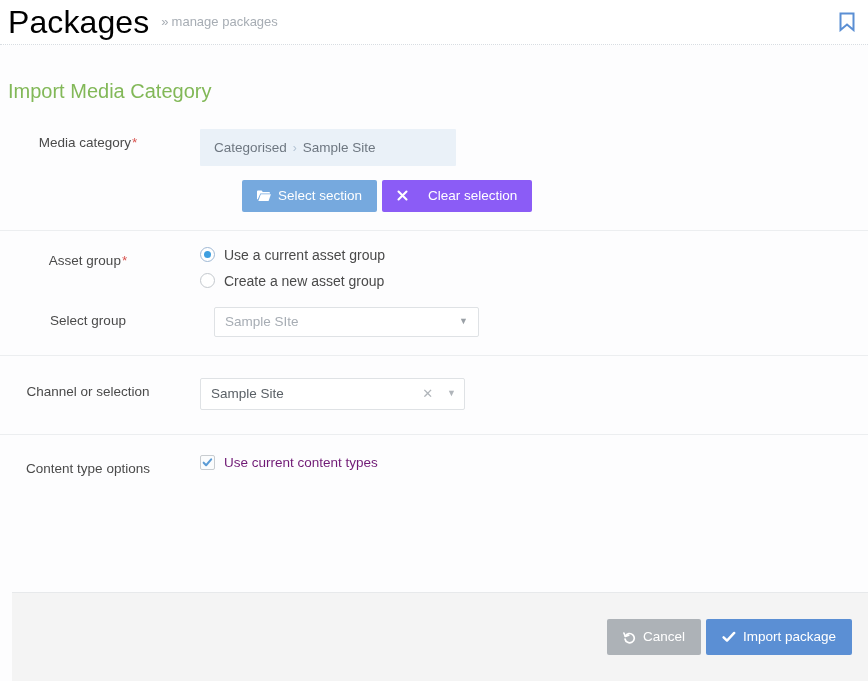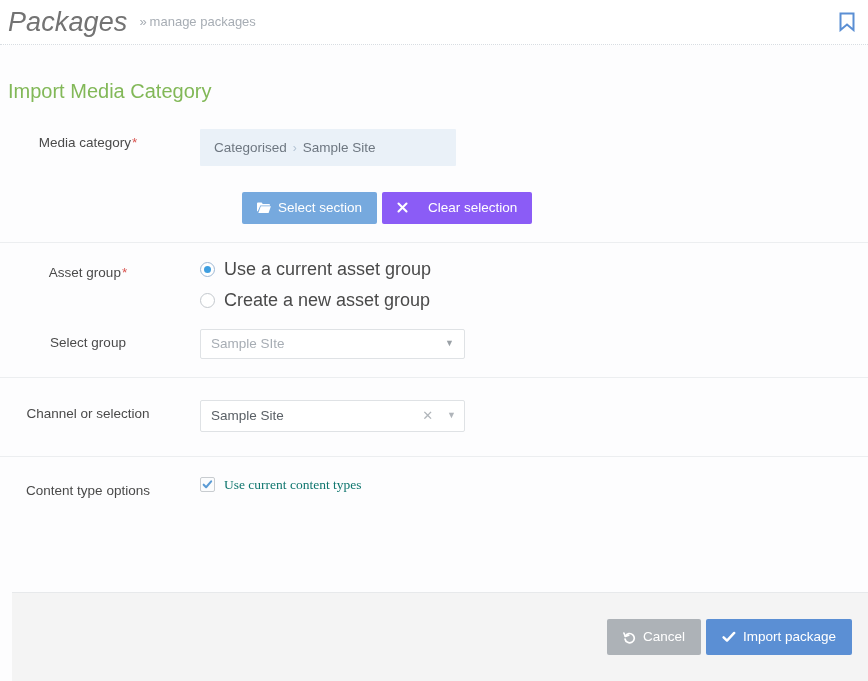--- a/index.html
+++ b/index.html
@@ -21,26 +21,25 @@
   .topbar {
     position: relative;
     height: 45px;
     background: #ffffff;
     border-bottom: 1px dotted #d8dde2;
     display: flex;
     align-items: center;
     padding: 0 12px 0 8px;
   }
   .topbar-title {
-    font-size: 27px;
-    color: #737373;
+    font-size: 32px;
+    color: #000000;
     font-weight: normal;
     line-height: 1;
     letter-spacing: .1px;
-    font-style: italic;
   }
   .topbar-crumb {
     margin-left: 12px;
     font-size: 13px;
     color: #a7adb4;
     line-height: 1;
     padding-bottom: 2px;
   }
   .topbar-crumb .chev { margin-right: 3px; }
   .topbar-right {
@@ -109,21 +108,21 @@
     color: #6e7781;
     border-radius: 1px;
   }
   .crumb-box .sep {
     color: #b4c4d4;
     margin: 0 6px;
     font-size: 12px;
   }
 
   
-  .btn-row { margin-top: 26px; display: flex; padding-left: 42px; }
+  .btn-row { margin-top: 14px; display: flex; padding-left: 42px; }
   .btn {
     border: none;
     color: #ffffff;
     font-size: 13.5px;
     font-family: "Liberation Sans", sans-serif;
     padding: 9px 15px;
     cursor: pointer;
     border-radius: 2px;
     display: inline-flex;
     align-items: center;
@@ -154,21 +153,21 @@
   }
   .radio.on { border-color: #9fb8d4; }
   .radio.on::after {
     content: "";
     position: absolute;
     left: 3px; top: 3px;
     width: 7px; height: 7px;
     border-radius: 50%;
     background: #3f9fe0;
   }
-  .radio-txt { font-size: 18px; color: #4a4a4a; }
+  .radio-txt { font-size: 14px; color: #4a4a4a; }
 
   
   .select-box {
     width: 265px;
     height: 30px;
     border: 1px solid #dfe2e5;
     background: #ffffff;
     border-radius: 2px;
     display: flex;
     align-items: center;
@@ -218,21 +217,21 @@
   .chk {
     width: 15px; height: 15px;
     border: 1px solid #c8ccd0;
     background: #fbfcfd;
     border-radius: 2px;
     margin-right: 9px;
     position: relative;
     flex: none;
   }
   .chk.on svg { position: absolute; left: 1px; top: 1px; }
-  .check-txt { font-size: 13.5px; color: #0f766e; font-family: Liberation Serif, serif; }
+  .check-txt { font-size: 13.5px; color: #701a75; }
 
   
   .footer {
     position: absolute;
     left: 12px; right: 0; bottom: 0;
     height: 89px;
     background: #f4f4f4;
     border-top: 1px solid #e7e9eb;
     display: flex;
     align-items: center;
@@ -308,21 +307,21 @@
             <span class="radio on"></span>
             <span class="radio-txt">Use a current asset group</span>
           </label>
           <label class="radio-line">
             <span class="radio"></span>
             <span class="radio-txt">Create a new asset group</span>
           </label>
         </div>
       </div>
 
-      <div class="row" style="margin-top:18px;">
+      <div class="row" style="margin-top:18px;gap:14px;">
         <div class="lbl">Select group</div>
         <div class="ctrl">
           <div class="select-box">
             <span>Sample SIte</span>
             <span class="caret">▼</span>
           </div>
         </div>
       </div>
     </div>
 

